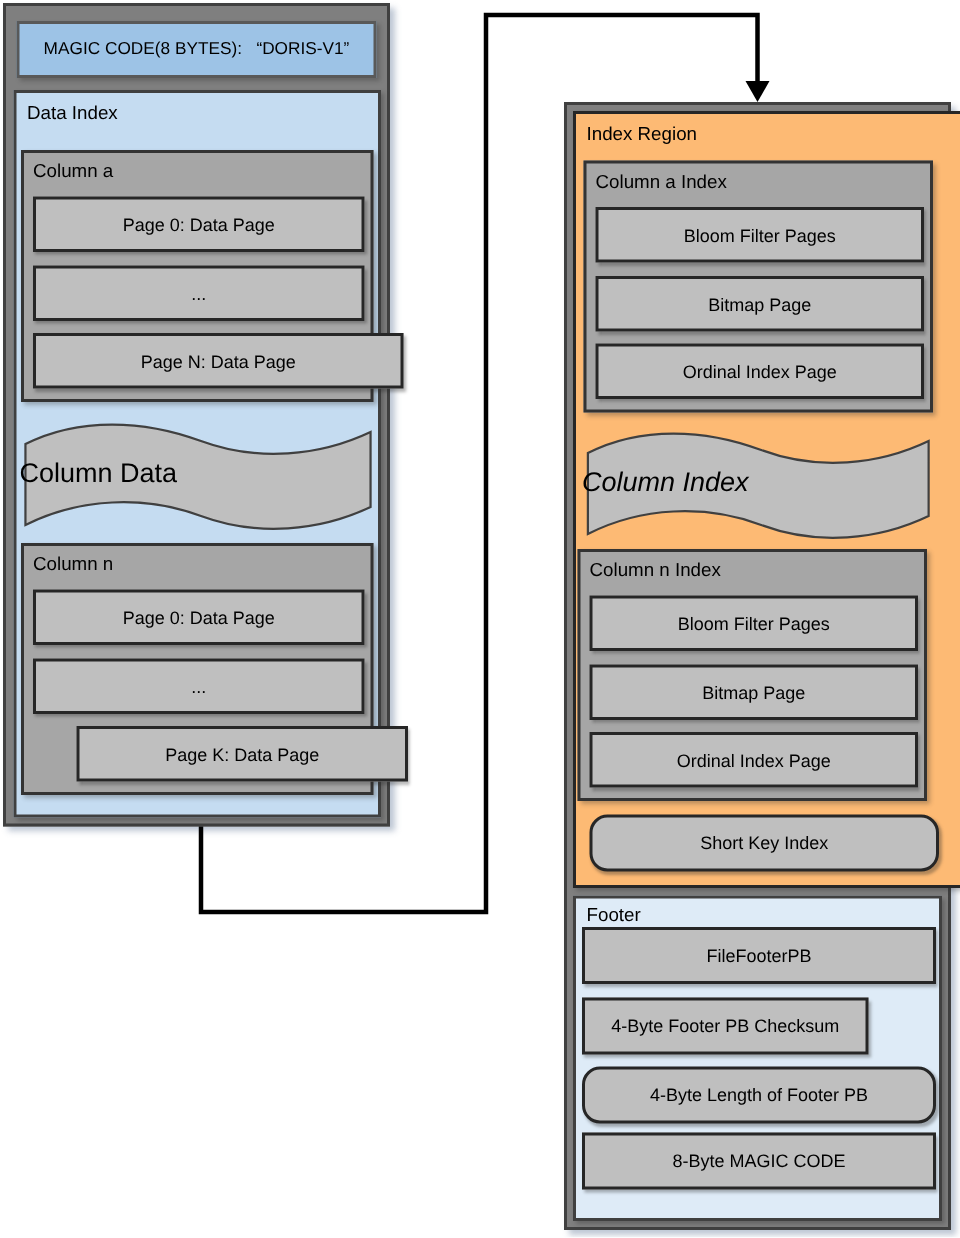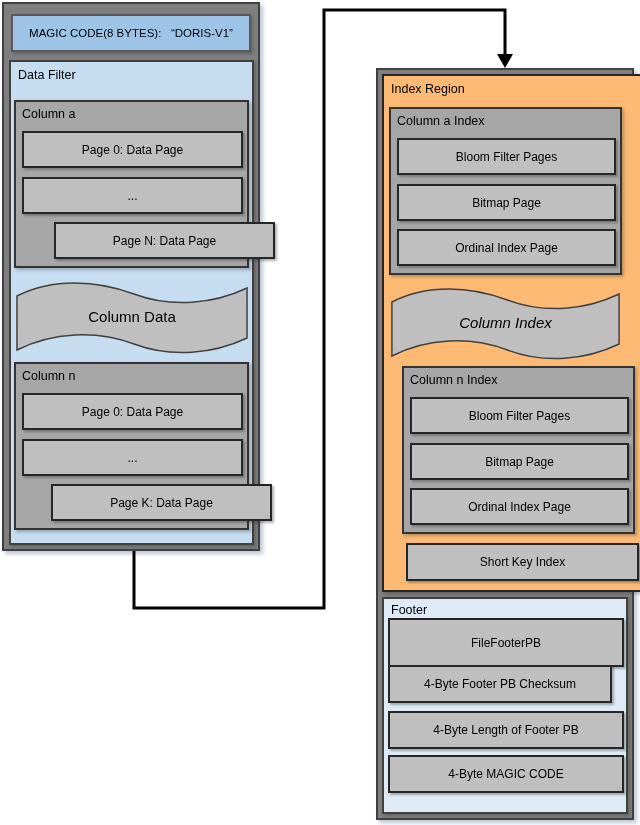--- a/index.html
+++ b/index.html
@@ -62,22 +62,21 @@
     box-shadow: 1.5px 2px 2px rgba(40,40,40,0.35);
   }
 
   
   .wave-wrap { position: absolute; }
   .wave-wrap svg { display: block; width: 100%; height: 100%; }
   .wave-label {
     position: absolute;
     left: 0; right: 0; top: 50%;
     transform: translateY(-55%);
-    text-align: center;
-    font-size: 15px;
+    font-size: 18px;
   }
 
   .magic-header {
     position: absolute;
     background: #9dc3e6;
     border: 2px solid #595959;
     display: flex;
     align-items: center;
     justify-content: center;
     font-size: 11.5px;
@@ -95,27 +94,27 @@
 </head>
 <body>
 
 <div id="canvas">
 
   <div class="abs outer-frame" style="left:2px; top:2px; width:258px; height:549px;">
 
     <div class="magic-header" style="left:7px; top:10px; width:240px; height:38px;">MAGIC CODE(8 BYTES):   “DORIS-V1”</div>
 
     <div class="abs region" style="left:5px; top:56px; width:245px; height:485px; background:#c5dcf1;">
-      <div class="region-label">Data Filter</div>
+      <div class="region-label">Data Index</div>
 
       <div class="abs col-group" style="left:3px; top:38px; width:235px; height:168px;">
         <div class="group-label">Column a</div>
         <div class="page-box" style="left:6px; top:29px; width:221px; height:37px;">Page 0: Data Page</div>
         <div class="page-box" style="left:6px; top:75px; width:221px; height:37px;">...</div>
-        <div class="page-box" style="left:6px; top:120px; width:221px; height:37px;margin-left:32px;">Page N: Data Page</div>
+        <div class="page-box" style="left:6px; top:120px; width:247px; height:37px;">Page N: Data Page</div>
       </div>
 
       <div class="wave-wrap" style="left:2px; top:214px; width:238px; height:82px;">
         <svg viewBox="0 0 240 82" preserveAspectRatio="none">
           <path d="M 4 20 C 40 2 84 4 122 18 C 160 32 202 28 236 12 L 236 62 C 202 78 160 82 122 68 C 84 54 40 56 4 74 Z" fill="#bfbfbf" stroke="#404040" stroke-width="1.5"></path>
         </svg>
         <div class="wave-label">Column Data</div>
       </div>
 
       <div class="abs col-group" style="left:3px; top:300px; width:235px; height:168px;">
@@ -139,36 +138,36 @@
         <div class="page-box" style="left:6px; top:120px; width:219px; height:37px;">Ordinal Index Page</div>
       </div>
 
       <div class="wave-wrap" style="left:4px; top:206px; width:235px; height:82px;font-style:italic;">
         <svg viewBox="0 0 240 82" preserveAspectRatio="none">
           <path d="M 4 20 C 40 2 84 4 122 18 C 160 32 202 28 236 12 L 236 62 C 202 78 160 82 122 68 C 84 54 40 56 4 74 Z" fill="#bfbfbf" stroke="#404040" stroke-width="1.5"></path>
         </svg>
         <div class="wave-label">Column Index</div>
       </div>
 
-      <div class="abs col-group" style="left:18px; top:290px; width:233px; height:168px;text-decoration:underline;">
+      <div class="abs col-group" style="left:1px; top:290px; width:233px; height:168px;text-decoration:underline;">
         <div class="group-label">Column n Index</div>
         <div class="page-box" style="left:6px; top:29px; width:219px; height:37px;">Bloom Filter Pages</div>
         <div class="page-box" style="left:6px; top:75px; width:219px; height:37px;">Bitmap Page</div>
         <div class="page-box" style="left:6px; top:120px; width:219px; height:37px;">Ordinal Index Page</div>
       </div>
 
-      <div class="page-box" style="left:22px; top:467px; width:233px; height:38px;">Short Key Index</div>
+      <div class="page-box" style="left:9px; top:467px; width:233px; height:38px;border-radius:12px;">Short Key Index</div>
     </div>
 
     <div class="abs region" style="left:4px; top:527px; width:246px; height:217px; background:#deebf7;text-align:center;">
       <div class="region-label" style="top:4px;">Footer</div>
-      <div class="page-box" style="left:4px; top:19px; width:236px; height:49px;">FileFooterPB</div>
-      <div class="page-box" style="left:4px; top:66px; width:224px; height:38px;">4-Byte Footer PB Checksum</div>
-      <div class="page-box" style="left:4px; top:112px; width:236px; height:38px;">4-Byte Length of Footer PB</div>
-      <div class="page-box" style="left:4px; top:156px; width:236px; height:38px;">4-Byte MAGIC CODE</div>
+      <div class="page-box" style="left:4px; top:19px; width:236px; height:38px;">FileFooterPB</div>
+      <div class="page-box" style="left:4px; top:66px; width:191px; height:38px;">4-Byte Footer PB Checksum</div>
+      <div class="page-box" style="left:4px; top:112px; width:236px; height:38px;border-radius:12px;">4-Byte Length of Footer PB</div>
+      <div class="page-box" style="left:4px; top:156px; width:236px; height:38px;">8-Byte MAGIC CODE</div>
     </div>
   </div>
 
   <svg id="connector-layer">
     <path d="M 134 551 L 134 608 L 324 608 L 324 10 L 505 10 L 505 54" fill="none" stroke="#000000" stroke-width="3"></path>
     <polygon points="497,54 513,54 505,68" fill="#000000"></polygon>
   </svg>
 
 </div>
 

